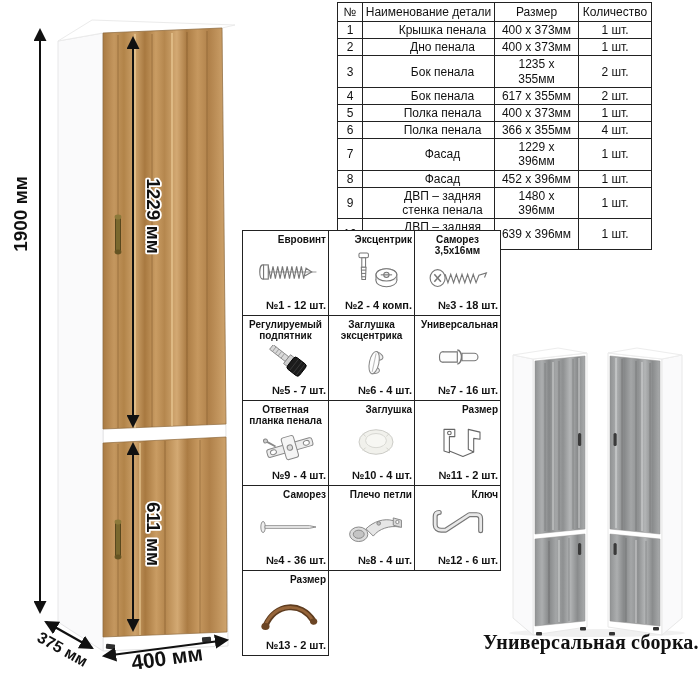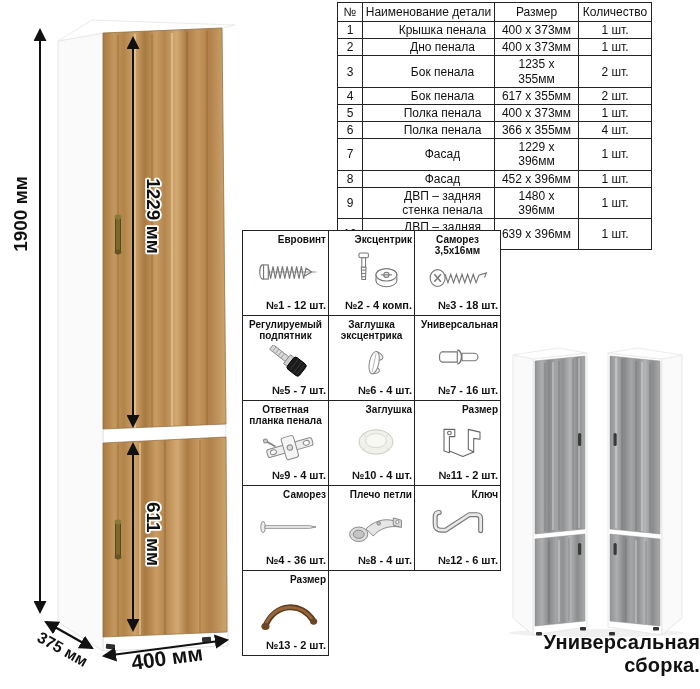--- a/index.html
+++ b/index.html
@@ -21,22 +21,22 @@
            height:84px;box-sizing:border-box;padding:3px 2px 4px 2px;}
   .hw-title{font-weight:bold;font-size:10px;text-align:center;line-height:1.12;}
   .hw-count{font-weight:bold;font-size:11px;text-align:center;white-space:nowrap;}
   .hw-icon{flex:0 0 auto;margin:-1px 0;}
   
   .dimL{font-weight:bold;font-size:19px;fill:#111;}
   .halo{stroke:#fff;stroke-width:3.5px;paint-order:stroke;stroke-linejoin:round;}
   .dimS{font-weight:bold;font-size:16px;fill:#111;}
   .dimW{font-weight:bold;font-size:21px;fill:#111;}
   
-  .assembly-caption{position:absolute;left:483px;top:631px;width:217px;text-align:right;
-                    font-size:20px;font-weight:bold;letter-spacing:.2px;}
+  .assembly-caption{position:absolute;left:483px;top:631px;width:217px;text-align:left;
+                    font-size:20px;font-weight:bold;letter-spacing:.2px;font-family:Liberation Serif, serif;}
 </style>
 </head>
 <body>
 
 <div class="stage">
 
   <svg width="240" height="689" viewBox="0 0 240 689" style="position:absolute;left:0;top:0;">
     <defs>
       <linearGradient id="oak" x1="0" y1="0" x2="1" y2="0">
         <stop offset="0" stop-color="#a97a42"></stop>

